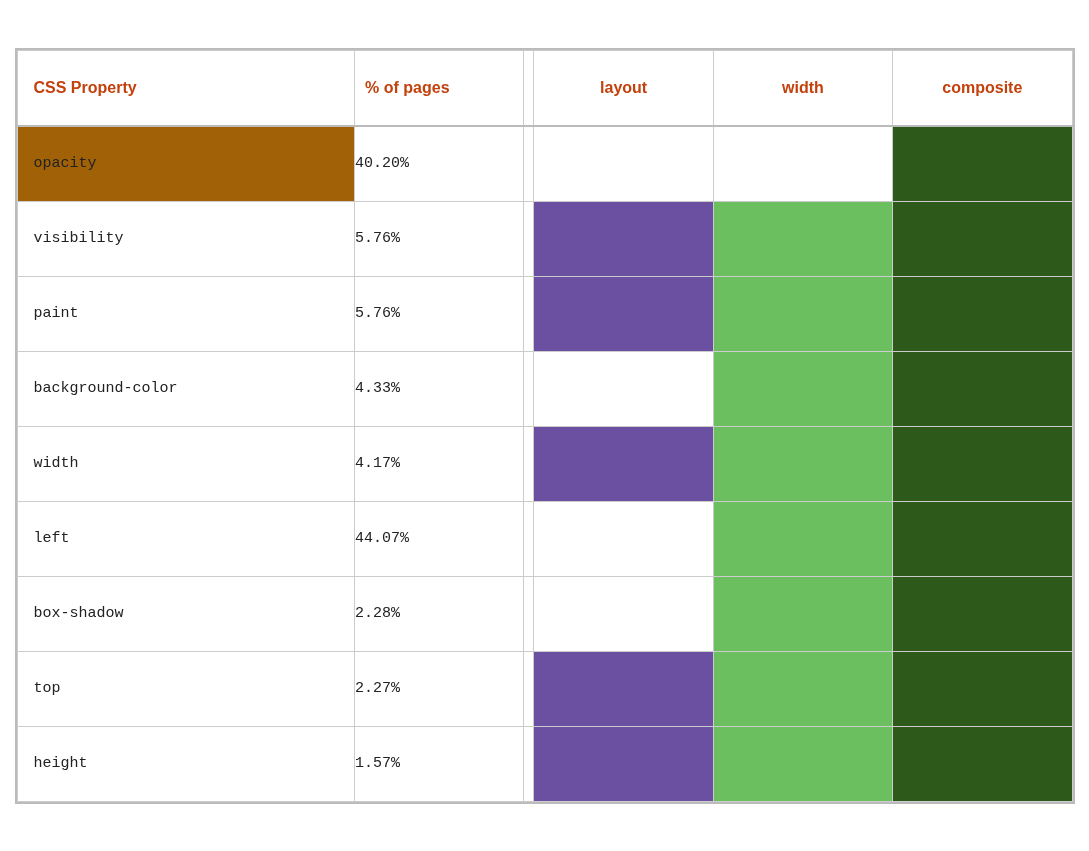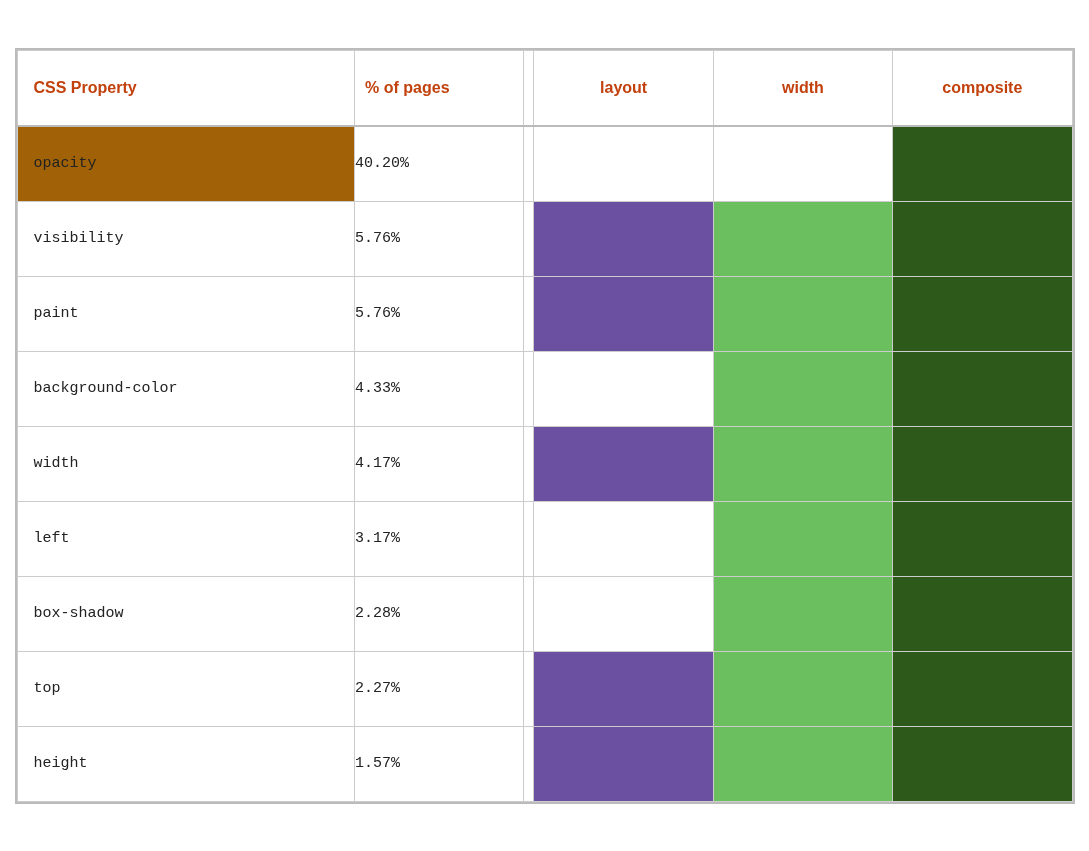--- a/index.html
+++ b/index.html
@@ -203,21 +203,21 @@
           </td>
           <td class="color-cell">
             <div class="cell-fill light-green"></div>
           </td>
           <td class="color-cell">
             <div class="cell-fill dark-green"></div>
           </td>
         </tr>
         <tr>
           <td class="prop-cell">left</td>
-          <td class="pct-cell">3.17%</td>
+          <td class="pct-cell">44.07%</td>
           <td></td>
           <td class="color-cell"></td>
           <td class="color-cell">
             <div class="cell-fill light-green"></div>
           </td>
           <td class="color-cell">
             <div class="cell-fill dark-green"></div>
           </td>
         </tr>
         <tr>

